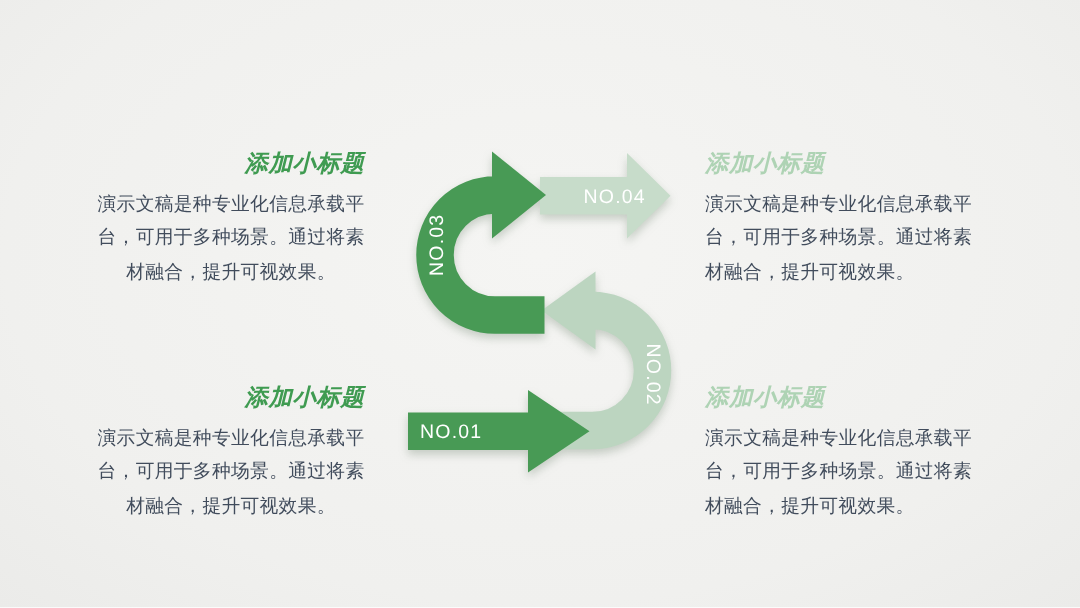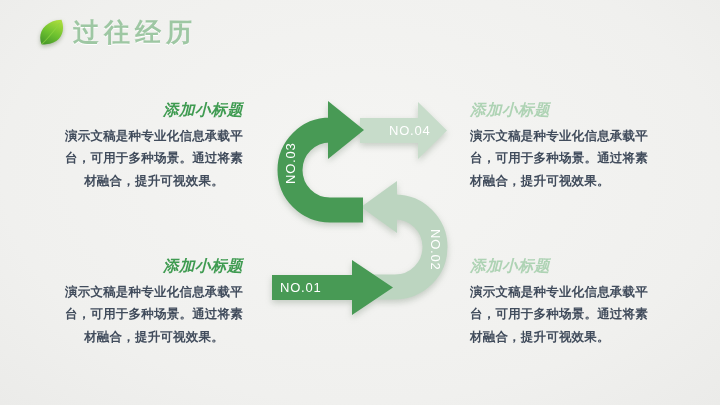--- a/index.html
+++ b/index.html
@@ -17,55 +17,41 @@
   
   .block{position:absolute;width:178px;}
   .tl{left:65px;top:100px;}
   .tr{left:470px;top:100px;}
   .bl{left:65px;top:256px;}
   .br{left:470px;top:256px;}
   .block h2{margin:0 0 5px 0;font-size:15.5px;line-height:20px;font-weight:bold;letter-spacing:.5px;font-style:italic;}
   .tl h2,.bl h2{text-align:right;color:#3f9b51;}
   .tr h2,.br h2{text-align:left;color:#aed3b4;}
   .block p{margin:0;font-size:12.5px;line-height:22.4px;color:#414c5c;
-           text-align:justify;text-justify:inter-character;letter-spacing:.2px;font-weight:bold;}
+           text-align:justify;text-justify:inter-character;letter-spacing:.2px;}
   .tl p,.bl p{text-align-last:center;}
   .tr p,.br p{text-align-last:left;}
 
   
   .diagram{position:absolute;left:255px;top:80px;width:210px;height:260px;overflow:visible;
            filter:drop-shadow(0 3px 3px rgba(80,105,80,.28));}
   .diagram .curve{fill:none;stroke-width:25;}
   .diagram .dark{stroke:#489a55;}
   .diagram .darkfill{fill:#489a55;}
   .diagram .light{stroke:#bcd5c0;}
   .diagram .lightfill{fill:#bcd5c0;}
   .diagram .lightfill2{fill:#c7dcca;}
   .diagram text{fill:#ffffff;font-size:13px;letter-spacing:.8px;
                 font-family:"Liberation Sans","DejaVu Sans",sans-serif;}
 </style>
 </head>
 <body>
 
 <div class="slide">
 
-  <header class="title-row">
-    <svg class="leaf" viewBox="0 0 32 34" aria-hidden="true">
-      <defs>
-        <linearGradient id="leafgrad" x1="0.7" y1="0" x2="0.25" y2="1">
-          <stop offset="0" stop-color="#a8dc3c"></stop>
-          <stop offset="0.55" stop-color="#6cc02f"></stop>
-          <stop offset="1" stop-color="#47992a"></stop>
-        </linearGradient>
-      </defs>
-      <path d="M5 30 C 0 18, 8 4, 27 3 C 32 16, 26 29, 10 30 C 8 30.4, 6.2 30.4, 5 30 Z" fill="url(#leafgrad)"></path>
-      <path d="M5.5 29.5 C 12 24, 18 16, 25 7" fill="none" stroke="#8ed441" stroke-width="1.2" opacity="0.7"></path>
-    </svg>
-    <h1 class="slide-title">过往经历</h1>
-  </header>
 
   <section class="block tl">
     <h2>添加小标题</h2>
     <p>演示文稿是种专业化信息承载平台，可用于多种场景。通过将素材融合，提升可视效果。</p>
   </section>
 
   <section class="block tr">
     <h2>添加小标题</h2>
     <p>演示文稿是种专业化信息承载平台，可用于多种场景。通过将素材融合，提升可视效果。</p>
   </section>

